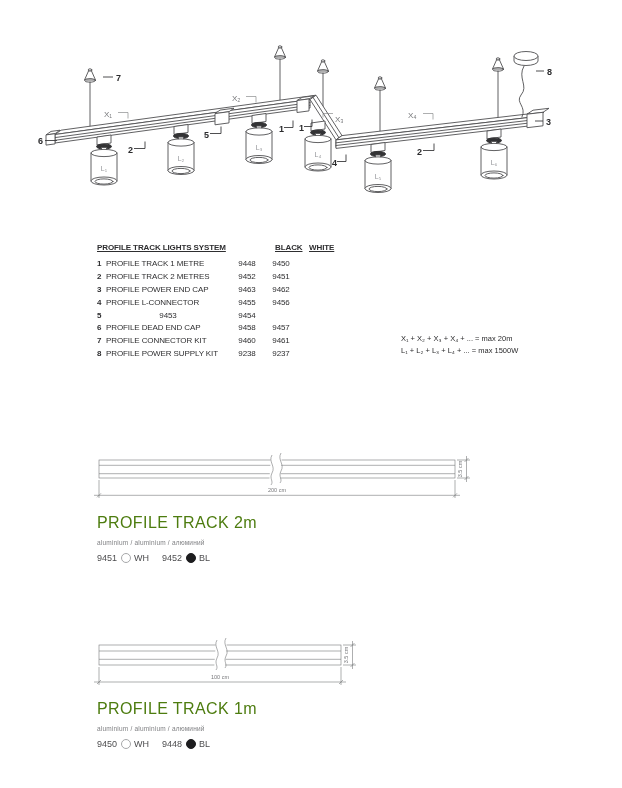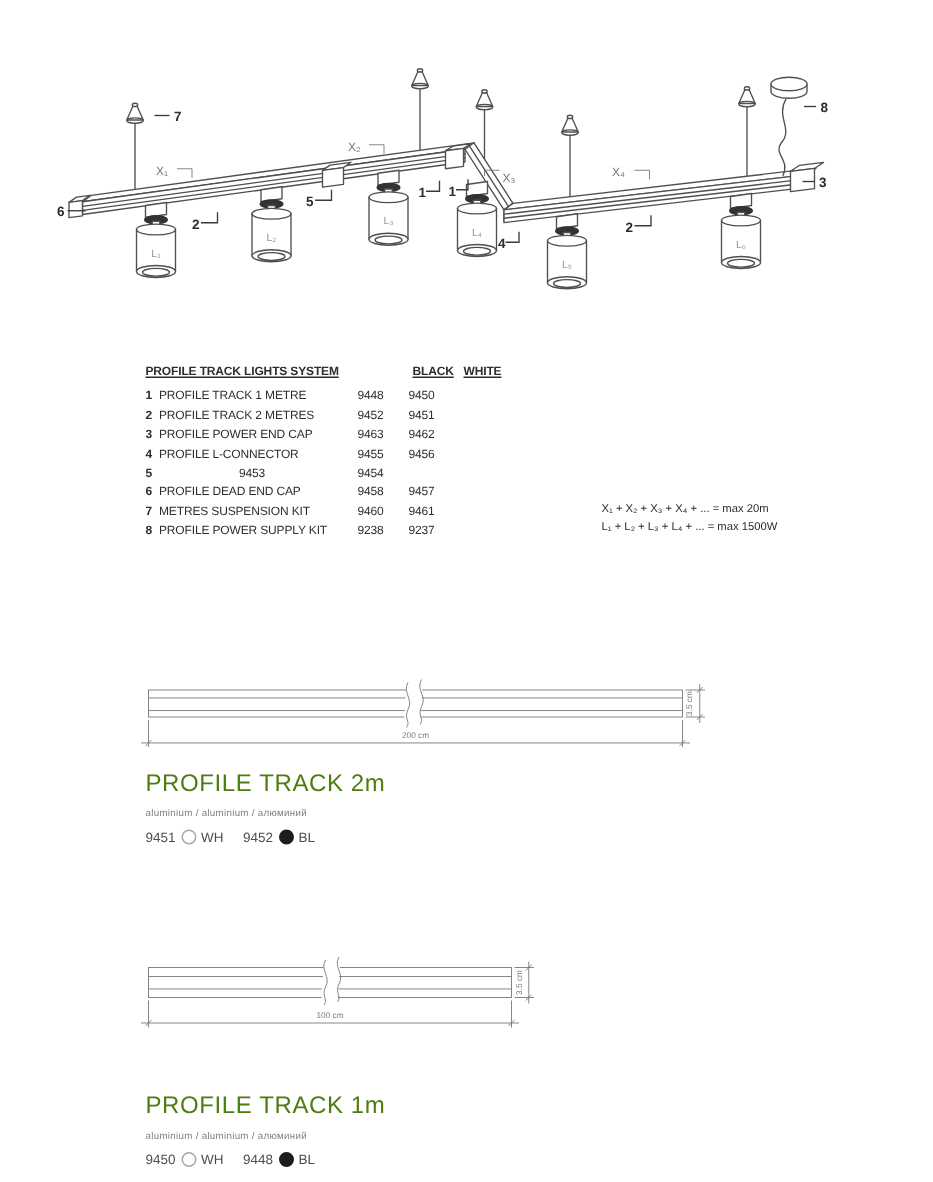--- a/index.html
+++ b/index.html
@@ -277,21 +277,21 @@
       <span class="t-code">9454</span>
     </div>
     <div class="t-row">
       <span class="t-num">6</span>
       <span class="t-name">PROFILE DEAD END CAP</span>
       <span class="t-code">9458</span>
       <span class="t-code">9457</span>
     </div>
     <div class="t-row">
       <span class="t-num">7</span>
-      <span class="t-name">METRES SUSPENSION KIT</span>
+      <span class="t-name">PROFILE CONNECTOR KIT</span>
       <span class="t-code">9460</span>
       <span class="t-code">9461</span>
     </div>
     <div class="t-row">
       <span class="t-num">8</span>
       <span class="t-name">PROFILE POWER SUPPLY KIT</span>
       <span class="t-code">9238</span>
       <span class="t-code">9237</span>
     </div>
   </div>
@@ -350,21 +350,21 @@
     <line class="dim" x1="339" y1="49" x2="343" y2="45"></line>
     <text class="dim-text" x="220" y="43.8">100 cm</text>
     <line class="dim" x1="343" y1="10" x2="356" y2="10"></line>
     <line class="dim" x1="343" y1="30" x2="356" y2="30"></line>
     <line class="dim" x1="352.5" y1="6" x2="352.5" y2="34"></line>
     <line class="dim" x1="350.5" y1="12" x2="354.5" y2="8"></line>
     <line class="dim" x1="350.5" y1="32" x2="354.5" y2="28"></line>
     <text class="dim-text" x="348" y="20" transform="rotate(-90 348 20)">3.5 cm</text>
   </svg>
 
-  <div class="product" style="top:700px;margin-top:29px;">
+  <div class="product" style="top:700px;">
     <div class="p-title">PROFILE TRACK 1m</div>
     <div class="p-mats">aluminium / aluminium / алюминий</div>
     <div class="p-codes">
       <span>9450</span>
       <span class="swatch wh"></span>
       <span>WH</span>
       <span class="v-gap"></span>
       <span>9448</span>
       <span class="swatch bl"></span>
       <span>BL</span>

